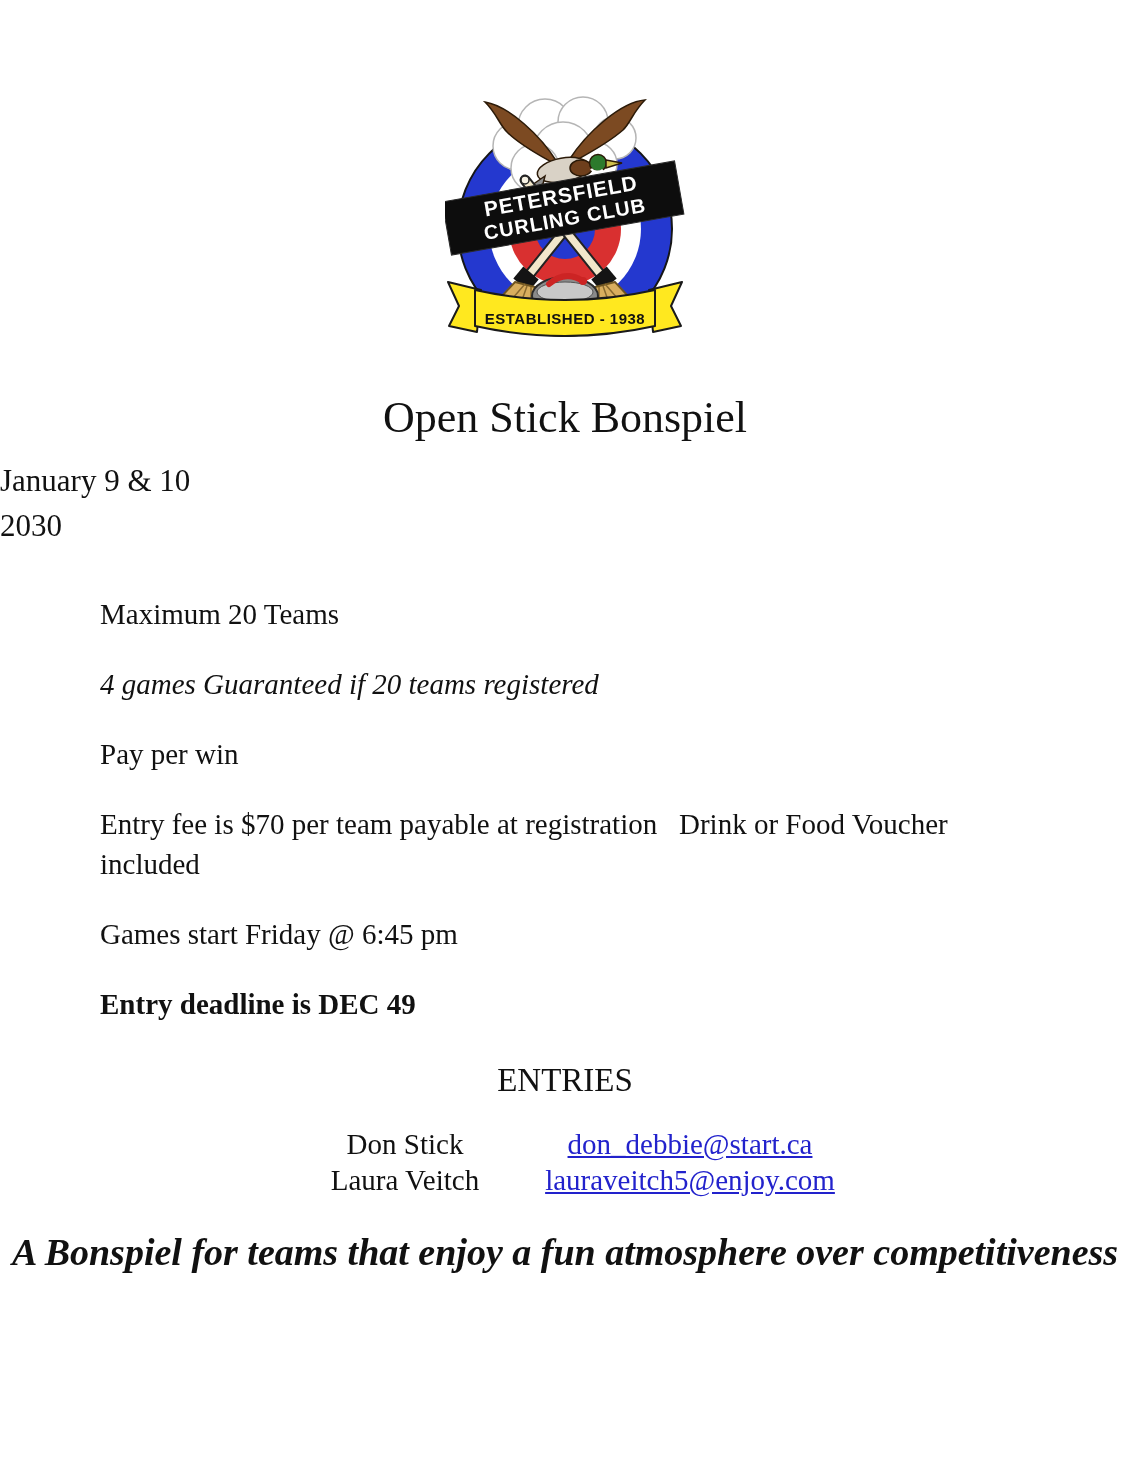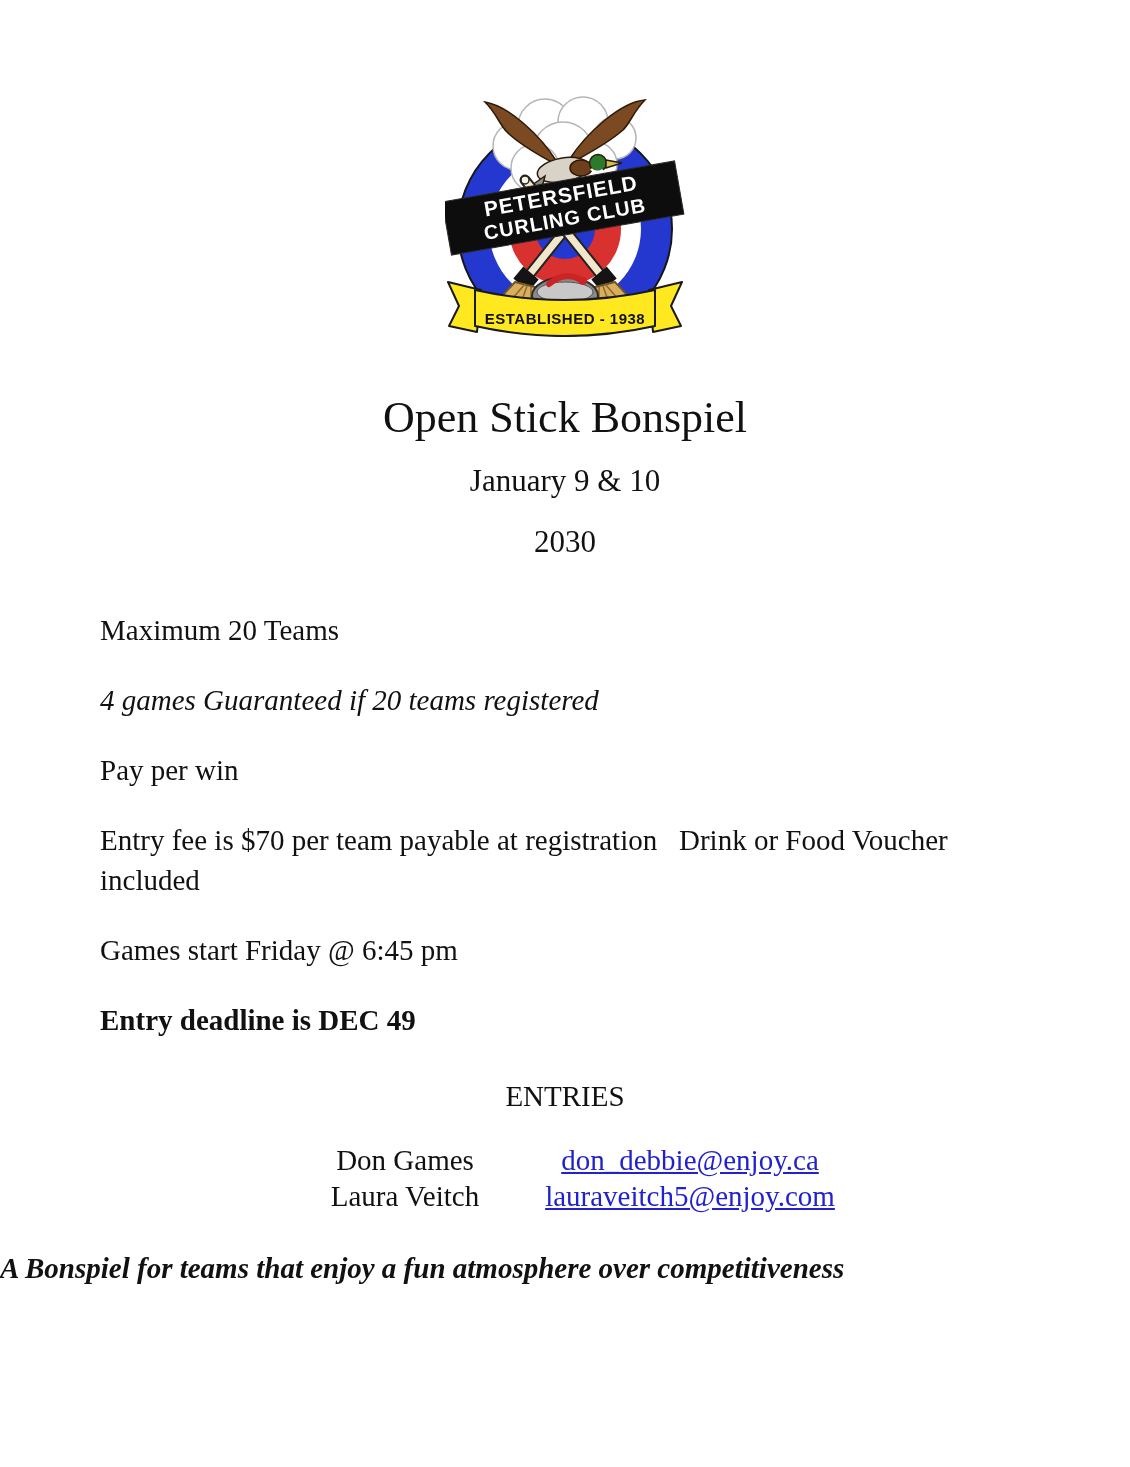--- a/index.html
+++ b/index.html
@@ -2,31 +2,31 @@
 <html style="--link-color: #2222cc;"><head>
 <meta charset="utf-8">
 <style>
   html,body{margin:0;padding:0;}
   body{width:1130px;height:1467px;background:#ffffff;}
   .page{position:relative;width:1130px;height:1467px;background:#ffffff;color:#111;
         font-family:"Liberation Serif",serif;overflow:hidden;}
   .logo-wrap{padding-top:84px;display:flex;justify-content:center;}
   .logo-wrap svg{width:240px;height:262px;display:block;}
   .title{margin:48px 0 16px;font-size:44px;font-weight:400;text-align:center;line-height:48px;}
-  .subtitle{font-size:31px;text-align:center;line-height:45px;margin-top:16px;}
+  .subtitle{font-size:31px;text-align:left;line-height:45px;}
   .details{margin:46px 0 14px 100px;width:950px;font-size:29px;}
   .details p{margin:0 0 30px;line-height:40px;white-space:pre-wrap;}
   .details p.italic{font-style:italic;}
   .details p.bold{font-weight:bold;}
-  .entries-heading{margin-top:36px;text-align:center;font-size:29px;line-height:40px;}
+  .entries-heading{margin-top:36px;text-align:center;font-size:33px;line-height:40px;}
   .contacts{margin-top:26px;display:grid;grid-template-columns:250px 320px;
             justify-content:center;font-size:29px;line-height:36px;}
   .contact-name{text-align:center;}
   .contact-email{text-align:center;color:var(--link-color,#2222cc);text-decoration:underline;}
-  .footer-tagline{margin-top:34px;font-size:29px;line-height:40px;
+  .footer-tagline{margin-top:34px;text-align:center;font-size:38px;line-height:40px;
                   font-weight:bold;font-style:italic;}
   .logo-banner-text{font-family:"Liberation Sans",sans-serif;font-weight:bold;fill:#ffffff;letter-spacing:1px;}
   .logo-ribbon-text{font-family:"Liberation Sans",sans-serif;font-weight:bold;fill:#111111;letter-spacing:0.5px;}
 </style>
 </head>
 <body>
 
 <div class="page">
 
   <div class="logo-wrap">
@@ -105,21 +105,21 @@
     <p class="normal">Maximum 20 Teams</p>
     <p class="italic">4 games Guaranteed if 20 teams registered</p>
     <p class="normal">Pay per win</p>
     <p class="normal">Entry fee is $70 per team payable at registration   Drink or Food Voucher included</p>
     <p class="normal">Games start Friday @ 6:45 pm</p>
     <p class="bold">Entry deadline is DEC 49</p>
   </div>
 
   <div class="entries-heading">ENTRIES</div>
   <div class="contacts">
-    <div class="contact-name">Don Games</div>
-    <a class="contact-email" href="#">don_debbie@enjoy.ca</a>
+    <div class="contact-name">Don Stick</div>
+    <a class="contact-email" href="#">don_debbie@start.ca</a>
     <div class="contact-name">Laura Veitch</div>
     <a class="contact-email" href="#">lauraveitch5@enjoy.com</a>
   </div>
 
   <div class="footer-tagline">A Bonspiel for teams that enjoy a fun atmosphere over competitiveness</div>
 
 </div>
 
 </body></html>

